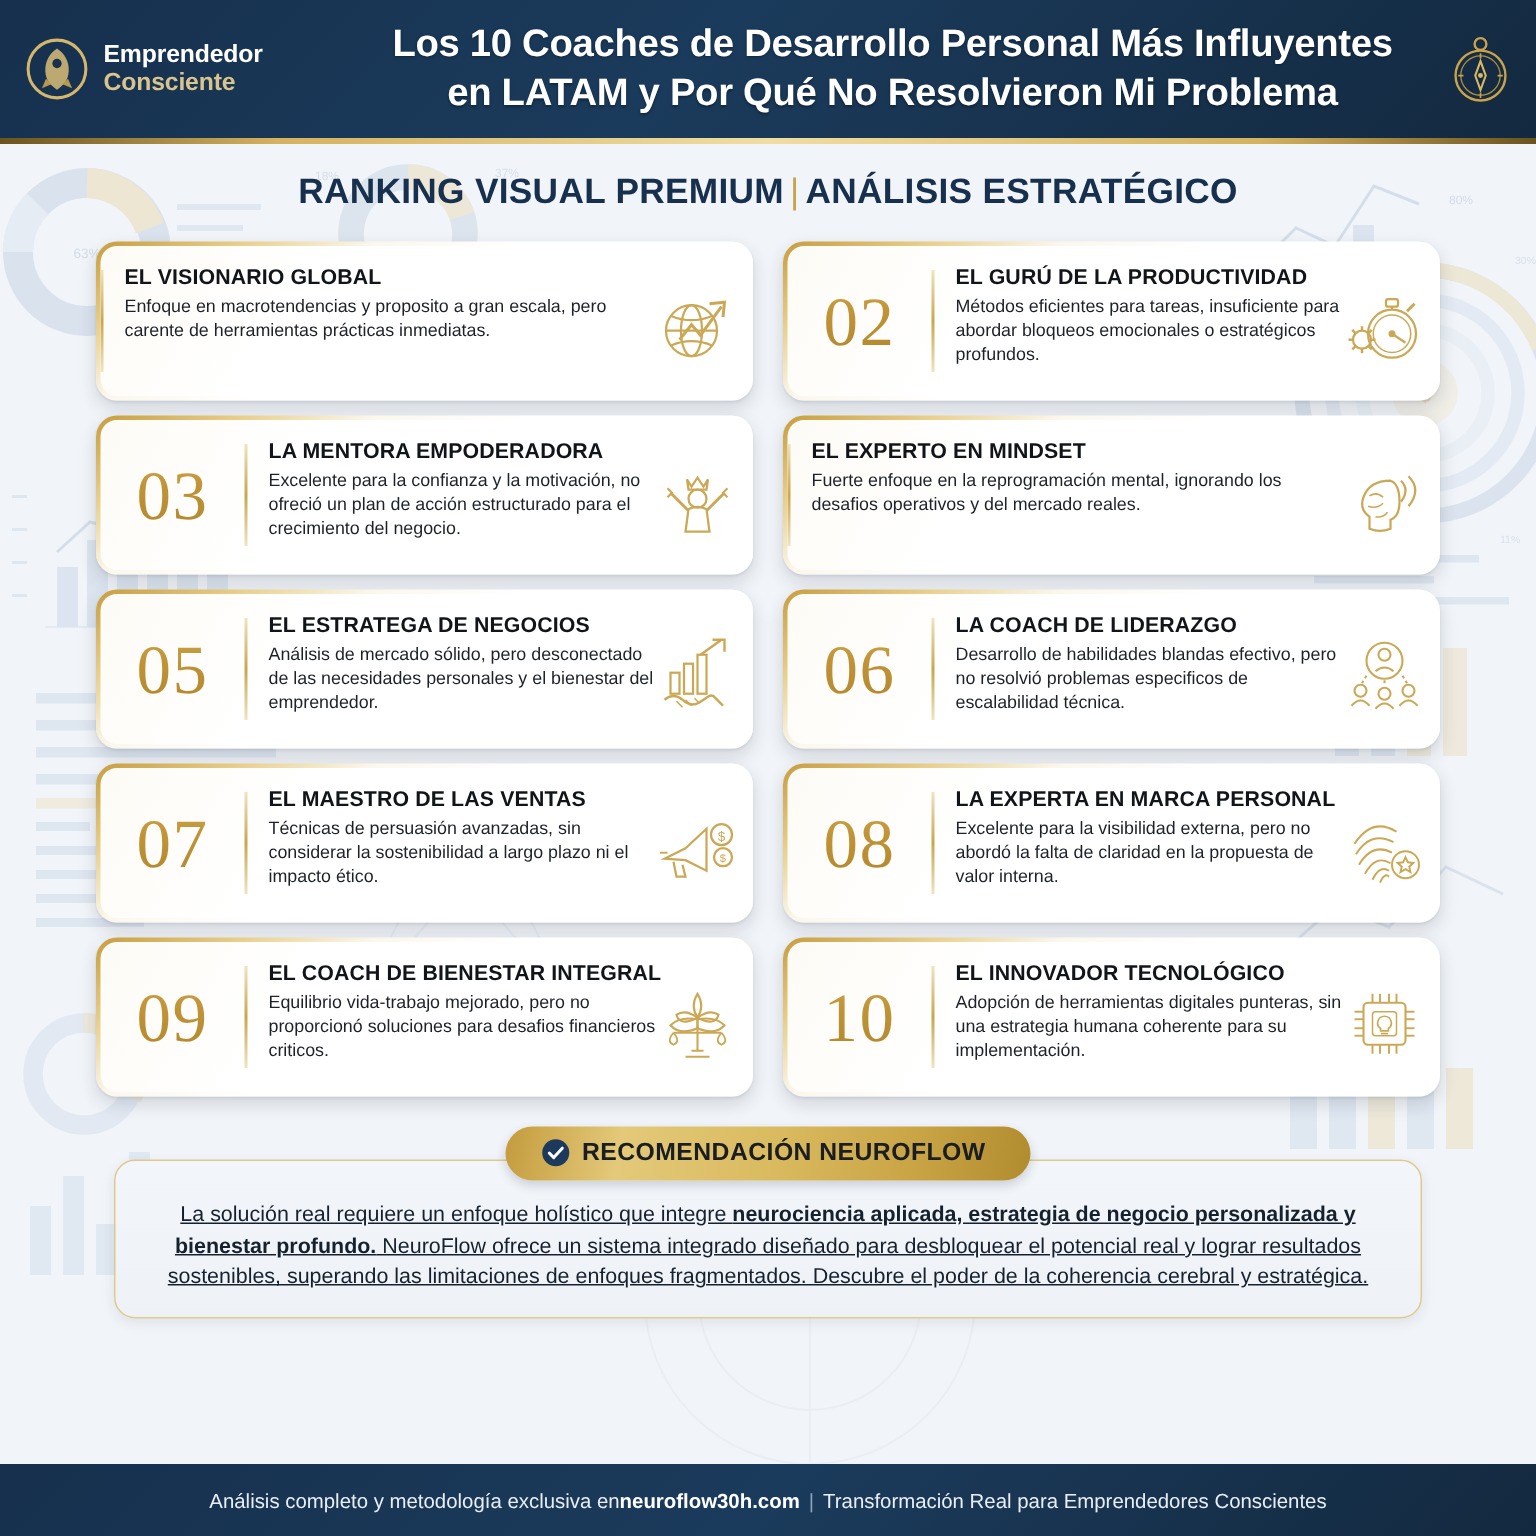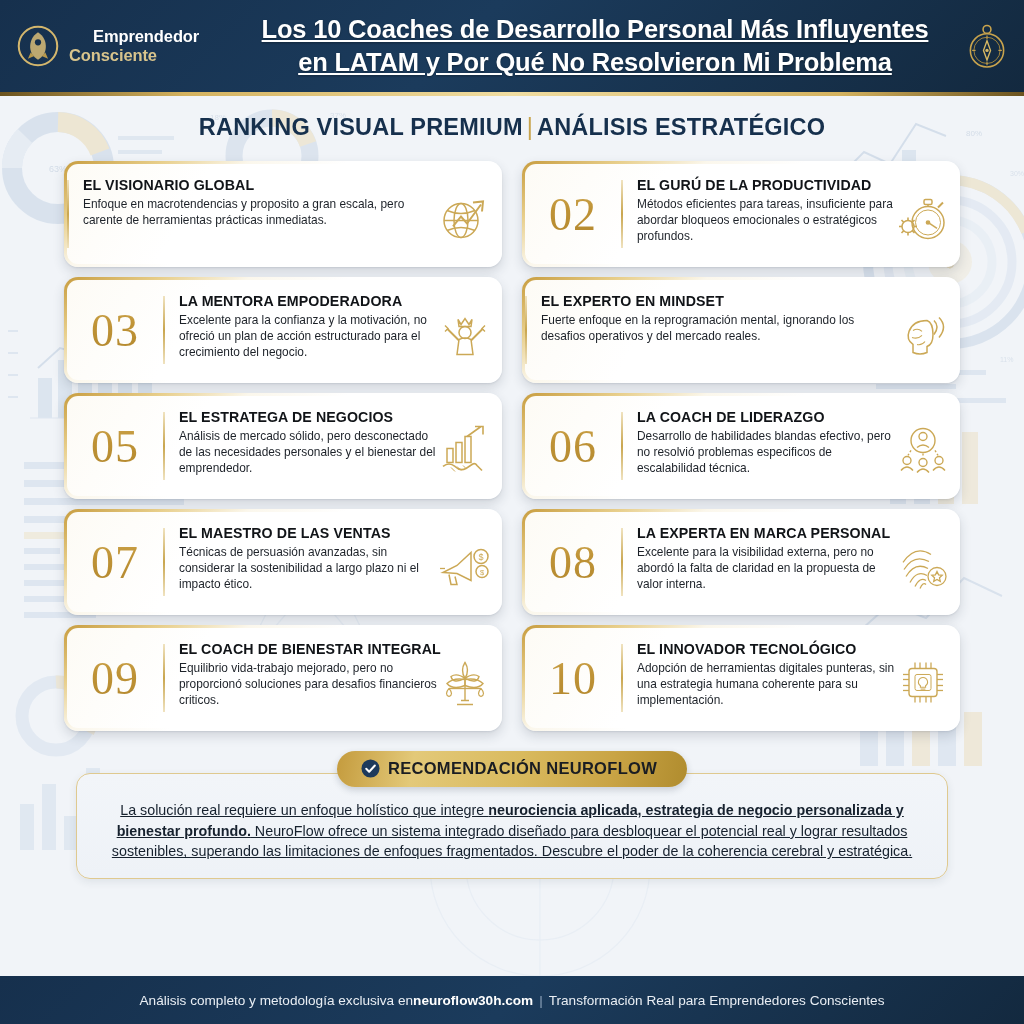--- a/index.html
+++ b/index.html
@@ -19,28 +19,27 @@
     display:flex; align-items:center; z-index:20;
   }
   .header-bottom-rule {
     position:absolute; top:92px; left:0; width:1024px; height:4px;
     background:linear-gradient(90deg,#6b531f 0%,#d4b25f 18%,#f0dda2 50%,#d4b25f 82%,#6b531f 100%);
     z-index:21;
   }
   .brand { display:flex; align-items:center; gap:9px; padding-left:16px; width:230px; flex:0 0 230px;}
   .brand-mark { width:44px; height:44px; flex:0 0 44px; position:relative; }
   .brand-text { line-height:1.12; }
-  .brand-line1 { font-size:16.5px; font-weight:bold; color:#ffffff; letter-spacing:-0.1px;margin-left:24px; }
+  .brand-line1 { font-size:16.5px; font-weight:bold; color:#ffffff; letter-spacing:-0.1px; }
   .brand-line2 { font-size:16.5px; font-weight:bold; color:#d8c48c; letter-spacing:-0.1px; }
   .header-title {
     flex:1; text-align:center; color:#ffffff;
     font-size:25.5px; font-weight:bold; line-height:1.28;
     letter-spacing:-0.2px; padding:0 6px 0 0;
     text-shadow:0 1px 2px rgba(0,0,0,.35);
-    text-decoration:underline;
   }
   .header-title .l2 { display:block; }
   .compass { width:58px; flex:0 0 58px; padding-right:16px; display:flex; align-items:center; justify-content:center;}
 
   
   .bg-wrap { position:absolute; inset:96px 0 44px 0; overflow:hidden; z-index:1; }
   .bg-wrap svg { position:absolute; }
 
   
   .content { position:absolute; top:96px; left:0; width:1024px; z-index:10; }

